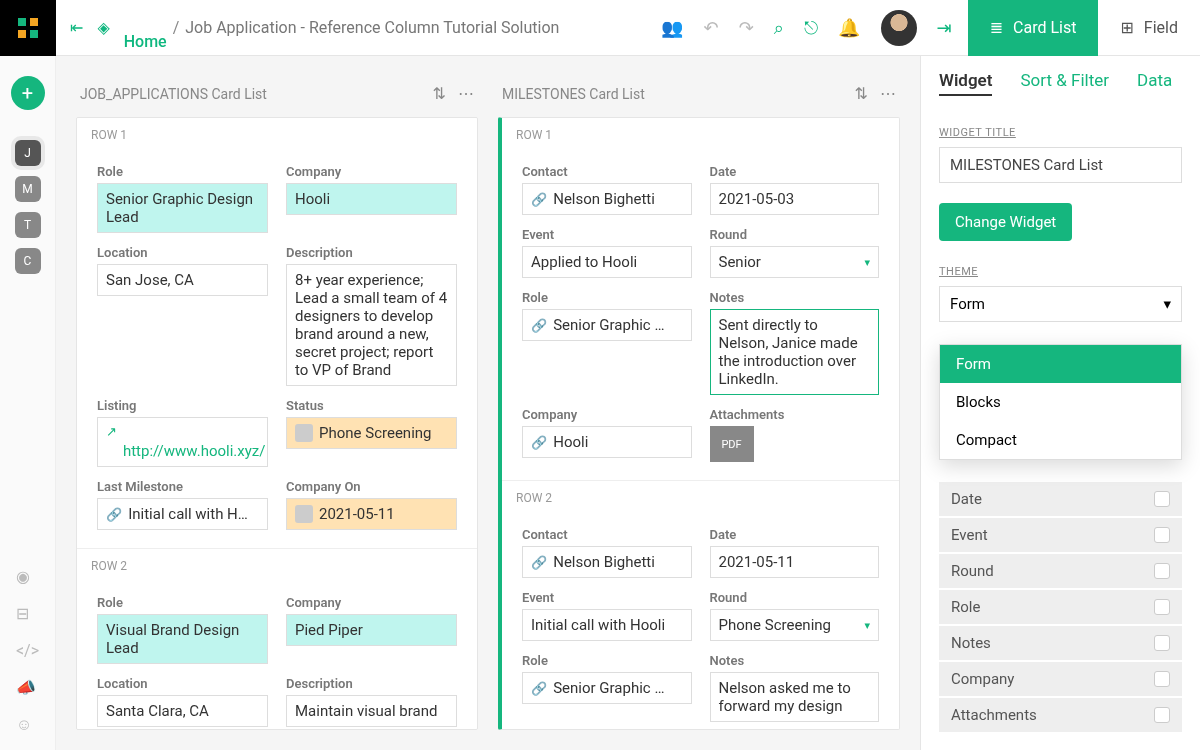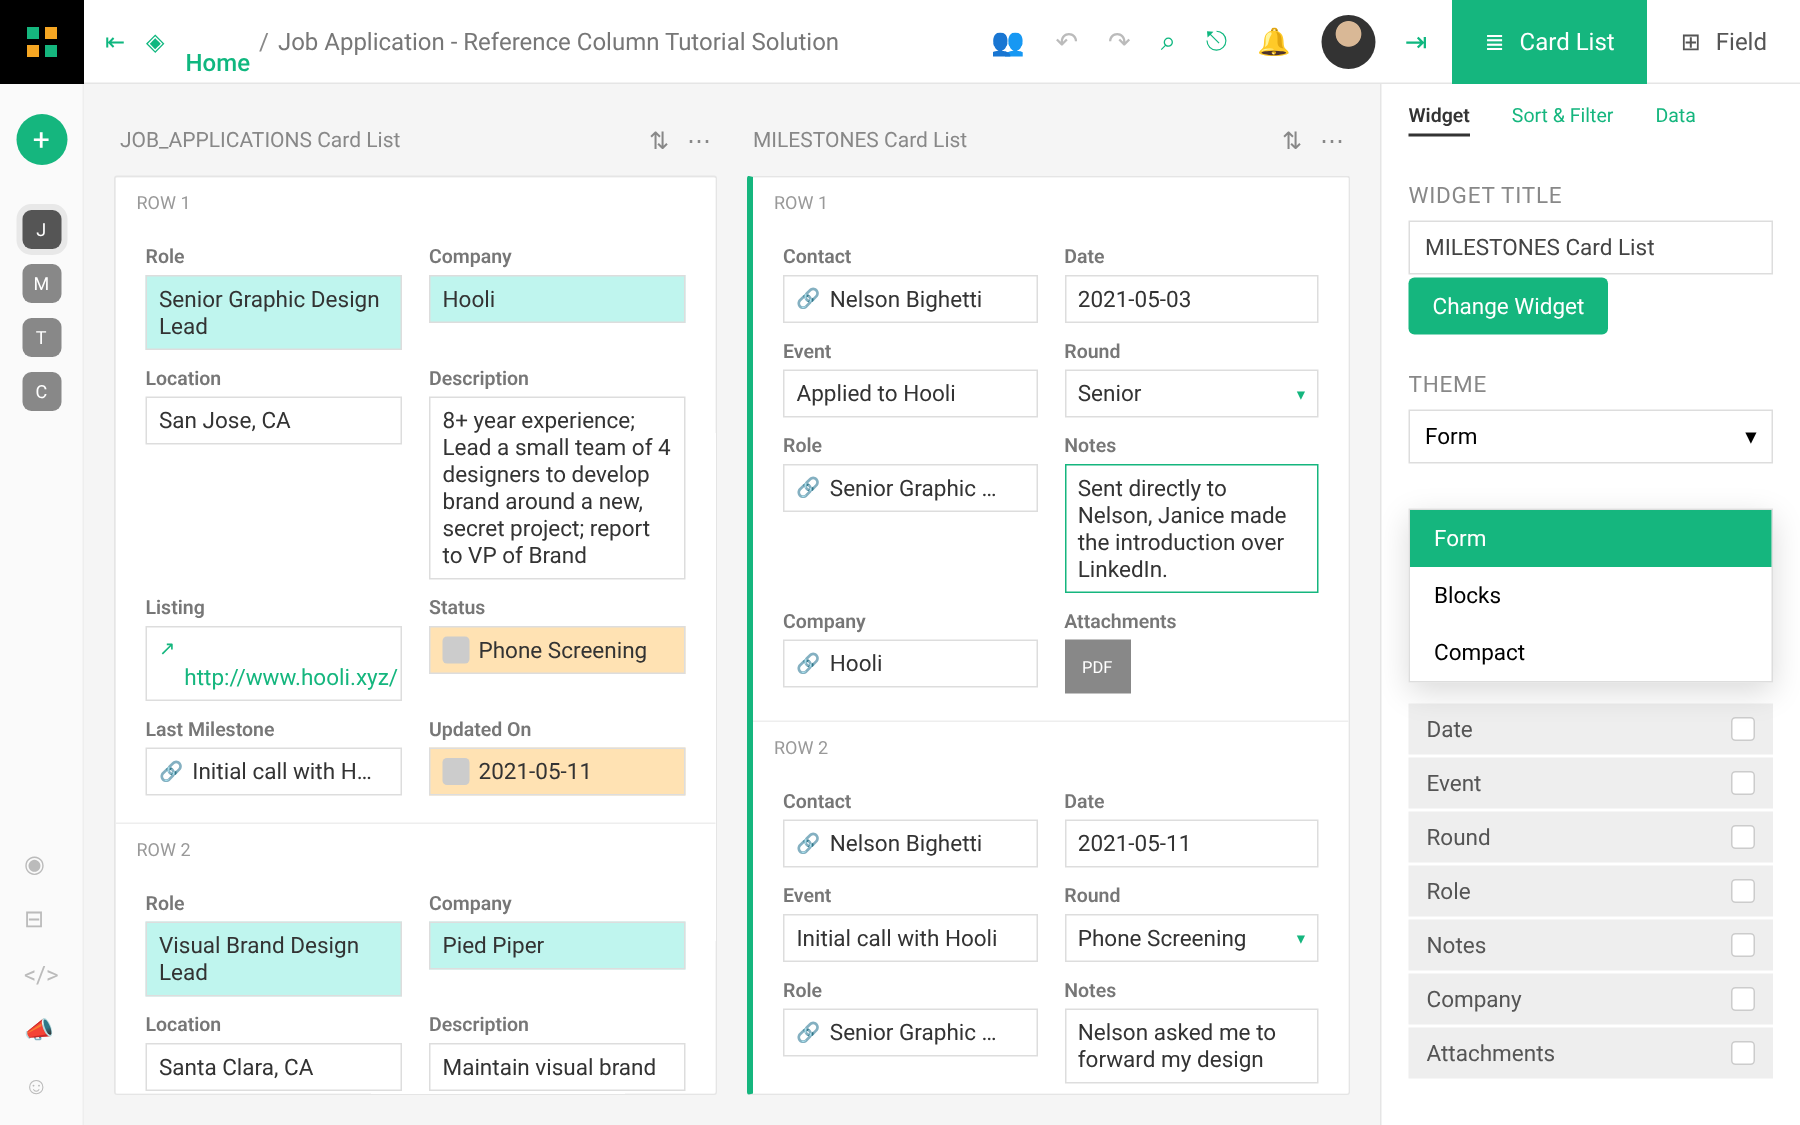--- a/index.html
+++ b/index.html
@@ -45,27 +45,27 @@
 .fval.hl-cyan { background: #bff5ee; }
 .fval.hl-orange { background: #ffe2b3; }
 .fval.sel-green { border: 1.5px solid #15b67e; white-space: normal; align-items: flex-start; }
 .fval a { color: #15b67e; text-decoration: none; margin-top: 18px; }
 .linkic { color: #15b67e; font-size: 13px; }
 .chipic { color: #bbb; font-size: 13px; }
 .select-arrow { margin-left: auto; color: #15b67e; font-size: 11px; }
 .statusbox { width: 18px; height: 18px; background: #ccc; border-radius: 3px; }
 .pdf-thumb { width: 44px; height: 36px; background: #888; color: #fff; font-size: 11px; display: flex; align-items: center; justify-content: center; margin-top: 4px; }
 .right-panel { width: 280px; border-left: 1px solid #e5e5e5; background: #fff; display: flex; flex-direction: column; overflow: hidden; }
-.panel-tabs { display: flex; padding: 14px 18px 10px; gap: 28px; font-size: 13px; }
+.panel-tabs { display: flex; padding: 14px 18px 10px; gap: 28px; font-size: 17px; }
 .ptab { cursor: pointer; color: #15b67e; }
 .ptab.active { color: #333; font-weight: 600; border-bottom: 2px solid #333; padding-bottom: 4px; }
 .panel-body { padding: 12px 18px; flex: 1; overflow: hidden; position: relative; }
-.plabel { font-size: 15px; letter-spacing: 0.5px; color: #888; margin: 8px 0; }
+.plabel { font-size: 11px; letter-spacing: 0.5px; color: #888; margin: 8px 0; text-decoration: underline; }
 .pinput { width: 100%; border: 1px solid #ddd; padding: 8px 10px; font-size: 15px; color: #444; }
-.pbtn { background: #15b67e; color: #fff; border: none; padding: 10px 16px; font-size: 15px; border-radius: 4px; margin-top: 2px; cursor: pointer; }
+.pbtn { background: #15b67e; color: #fff; border: none; padding: 10px 16px; font-size: 15px; border-radius: 4px; margin-top: 20px; cursor: pointer; }
 .pselect { width: 100%; border: 1px solid #ddd; padding: 8px 10px; font-size: 15px; display: flex; align-items: center; justify-content: space-between; cursor: pointer; margin-top: 4px; }
 .dropdown { position: absolute; left: 18px; right: 18px; top: 238px; background: #fff; border: 1px solid #ddd; box-shadow: 0 6px 20px rgba(0,0,0,0.15); z-index: 10; }
 .dd-item { padding: 10px 16px; font-size: 15px; cursor: pointer; }
 .dd-item.active { background: #15b67e; color: #fff; }
 .field-list { margin-top: 160px; }
 .fl-item { display: flex; align-items: center; justify-content: space-between; background: #eee; padding: 8px 12px; margin-bottom: 2px; font-size: 15px; color: #555; }
 .fl-check { width: 16px; height: 16px; background: #fff; border: 1px solid #ccc; border-radius: 3px; }
 .trunc { overflow: hidden; text-overflow: ellipsis; white-space: nowrap; }
 </style>
 </head>
@@ -178,21 +178,21 @@
           </div>
           <div class="field-row">
             <div class="field">
                 <div class="flabel">Last Milestone</div>
                 <div class="fval">
                   <span class="chipic">🔗</span>
                   <span class="trunc">Initial call with H…</span>
                 </div>
               </div>
             <div class="field">
-                <div class="flabel">Updated On</div>
+                <div class="flabel">Company On</div>
                 <div class="fval hl-orange">
                   <span class="statusbox"></span>
                   <span>2021-05-11</span>
                 </div>
               </div>
           </div>
         </div>
         <div class="row-tag">ROW 2</div>
         <div class="card">
           <div class="field-row">

